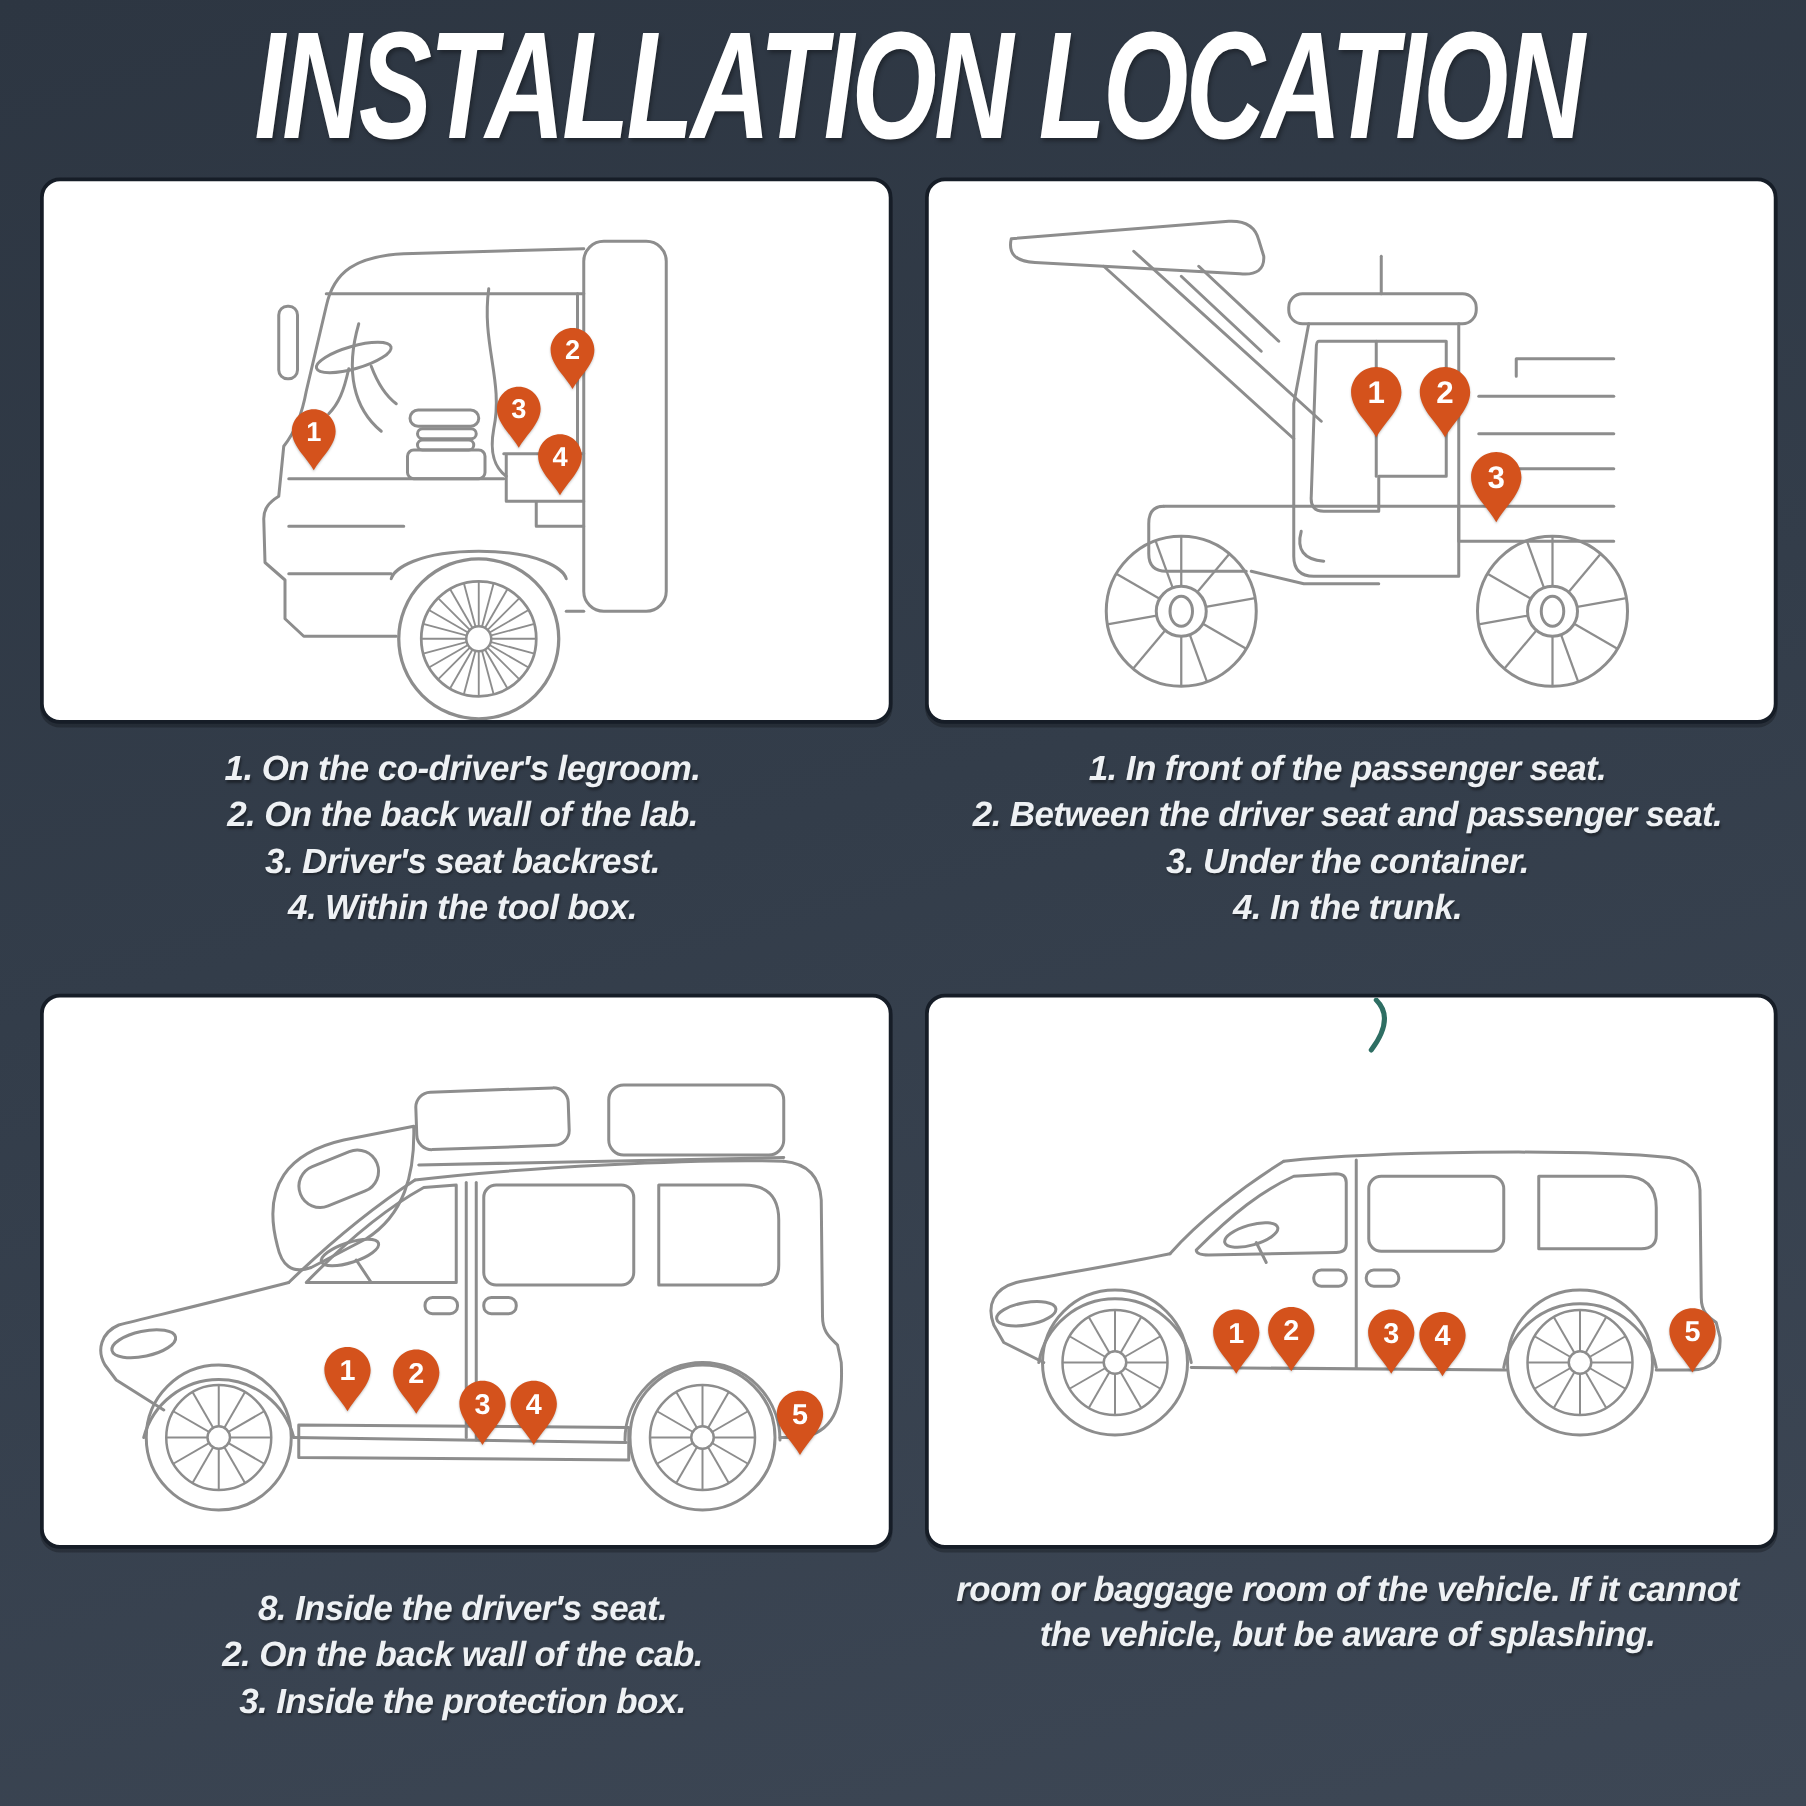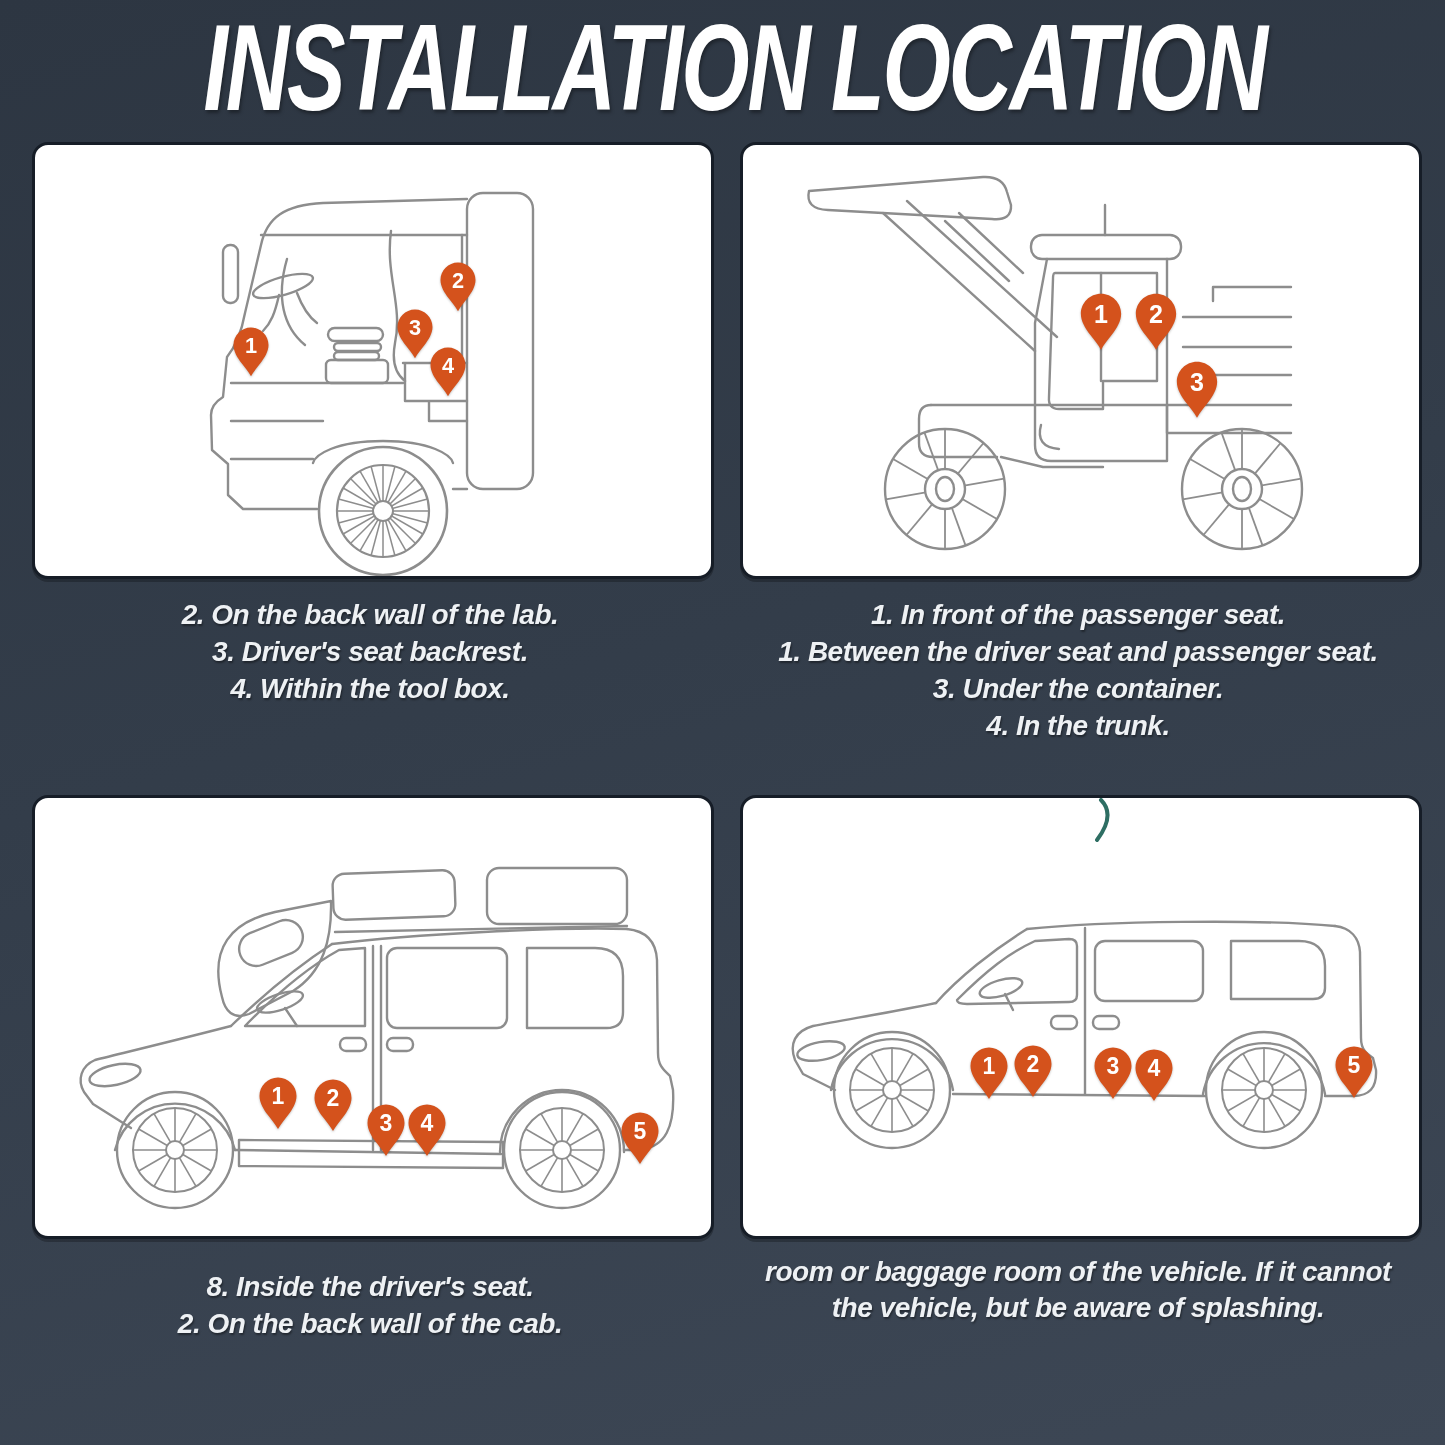--- a/index.html
+++ b/index.html
@@ -383,33 +383,35 @@
   </div>
   <div class="pin" style="left:591px;top:247px;width:40px;height:56px">
     <svg viewBox="0 0 40 56">
         <path fill="#d4521c" d="M20 1.5C9.8 1.5 1.5 9.8 1.5 20c0 6.7 4.1 13.5 8.4 19 3.6 4.7 7.3 9.1 10.1 14 2.8-4.9 6.5-9.3 10.1-14 4.3-5.5 8.4-12.3 8.4-19C38.5 9.8 30.2 1.5 20 1.5z"></path>
         <text x="20" y="28" text-anchor="middle" font-size="23">5</text>
       </svg>
   </div>
 </section>
 
 <div class="caption" style="left:32px;top:596px;width:676px">
+  <div class="cap-line">1. On the co-driver's legroom.</div>
   <div class="cap-line">2. On the back wall of the lab.</div>
   <div class="cap-line">3. Driver's seat backrest.</div>
   <div class="cap-line">4. Within the tool box.</div>
 </div>
 
 <div class="caption" style="left:740px;top:596px;width:676px">
   <div class="cap-line">1. In front of the passenger seat.</div>
-  <div class="cap-line">1. Between the driver seat and passenger seat.</div>
+  <div class="cap-line">2. Between the driver seat and passenger seat.</div>
   <div class="cap-line">3. Under the container.</div>
   <div class="cap-line">4. In the trunk.</div>
 </div>
 
 <div class="caption" style="left:32px;top:1268px;width:676px">
   <div class="cap-line">8. Inside the driver's seat.</div>
   <div class="cap-line">2. On the back wall of the cab.</div>
+  <div class="cap-line">3. Inside the protection box.</div>
 </div>
 
 <div class="caption para" style="left:740px;top:1254px;width:676px">
   <div class="cap-line">room or baggage room of the vehicle. If it cannot</div>
   <div class="cap-line">the vehicle, but be aware of splashing.</div>
 </div>
 
 </body></html>

